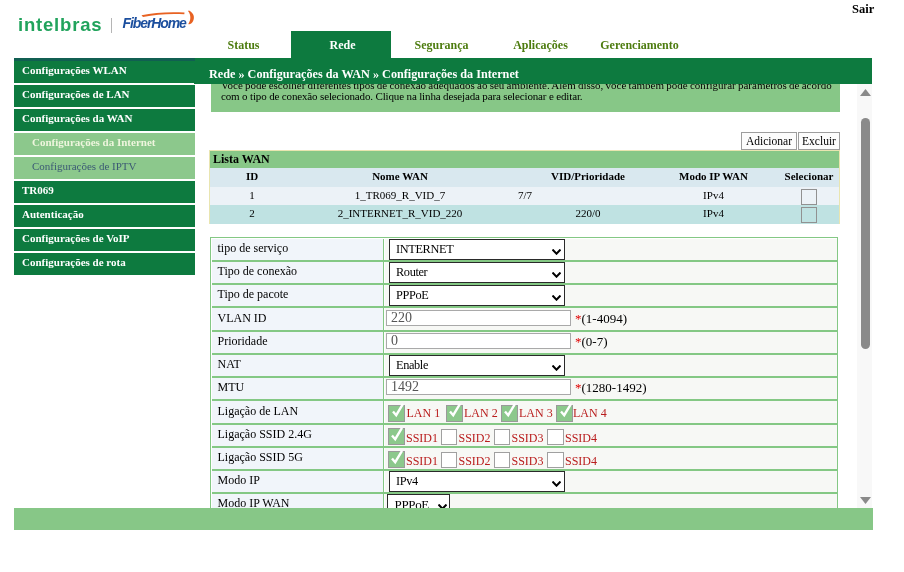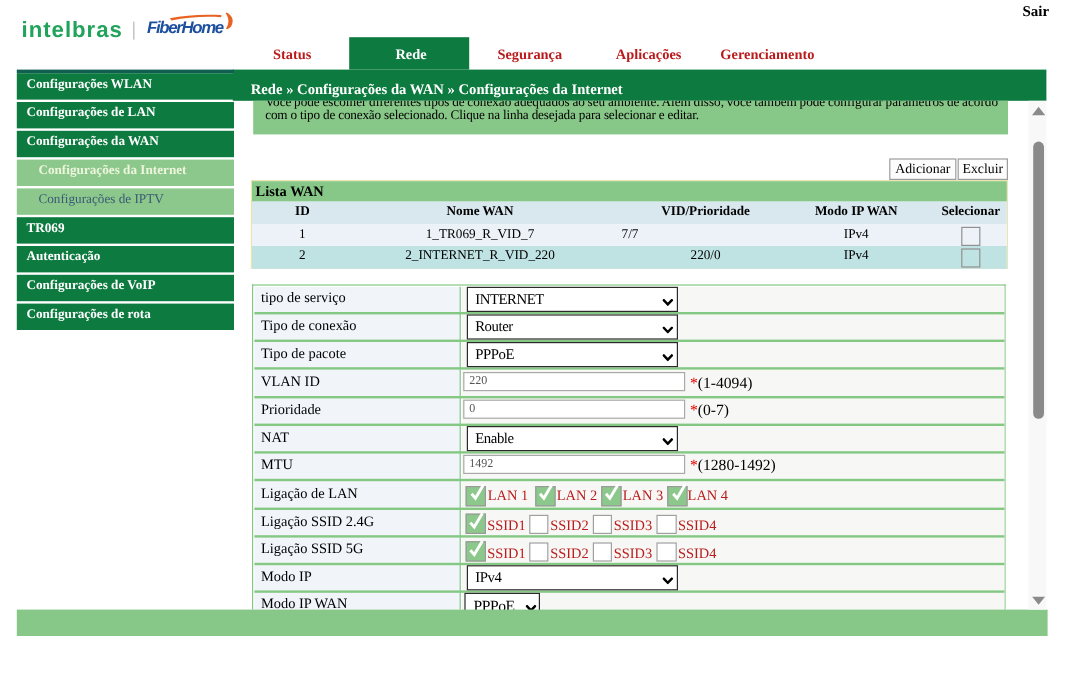--- a/index.html
+++ b/index.html
@@ -4,30 +4,30 @@
 <style>
   * { margin:0; padding:0; box-sizing:border-box; }
   html,body { width:904px; height:572px; background:#fff; font-family:"Liberation Serif", serif; }
   .abs { position:absolute; }
   body { position:relative; overflow:hidden; }
   .dkgreen { background:#0d7a3f; }
   .ltgreen { background:#87c787; }
   .menu-item { position:absolute; left:14px; width:181px; height:22px; background:#0d7a3f;
                color:#fff; font-weight:bold; font-size:11px; line-height:19.5px; padding-left:8px; }
   .menu-sub { background:#8cc88c; padding-left:18px; }
-  .tabtxt { position:absolute; top:38px; font-weight:bold; font-size:12px; color:#b91c1c; text-align:center; }
+  .tabtxt { position:absolute; top:38px; font-weight:bold; font-size:12px; color:#4d7c0f; text-align:center; }
   .btn { position:absolute; top:132px; height:18px; background:#fcfcfc; border:1px solid #9d9d9d;
          font-size:11.5px; text-align:center; line-height:17.5px; color:#000; }
   .cell { position:absolute; font-size:11px; }
   .sel { position:absolute; background:#fff; border:1.4px solid #2a2a2a; height:20.5px; }
   .sel span.txt { position:absolute; left:6.5px; top:1.8px; font-size:12.3px; letter-spacing:-0.35px; color:#000; }
   .chev { position:absolute; right:3px; top:8.5px; width:9px; height:6px; }
   .chev svg { display:block; }
   .inp { position:absolute; background:#fff; border:1px solid #a9a9a9; height:16px;
-         font-size:10px; color:#555; padding-left:4px; line-height:14px; font-family:"Liberation Serif",serif; }
+         font-size:14px; color:#555; padding-left:4px; line-height:14px; font-family:"Liberation Serif",serif; }
   .req { position:absolute; font-size:13px; color:#000; }
   .req b.star { color:#e00000; font-weight:normal; }
   .cbx { position:absolute; width:16.5px; height:16.5px; background:#fff; border:1.2px solid #a0a0a0; }
   .cbx-on { position:absolute; width:17px; height:17px; background:#8cc88c; border:1.2px solid #9a9a9a; }
   .cbx-on svg { position:absolute; left:0.5px; top:-3.5px; overflow:visible; }
   .cklabel { position:absolute; font-size:12px; color:#b91c1c; }
   .flbl { position:absolute; left:217.5px; font-size:12px; color:#000;text-align:right; }
   .hline { position:absolute; left:211.5px; width:625px; height:1.5px; background:#84c884; }
 </style>
 </head>

